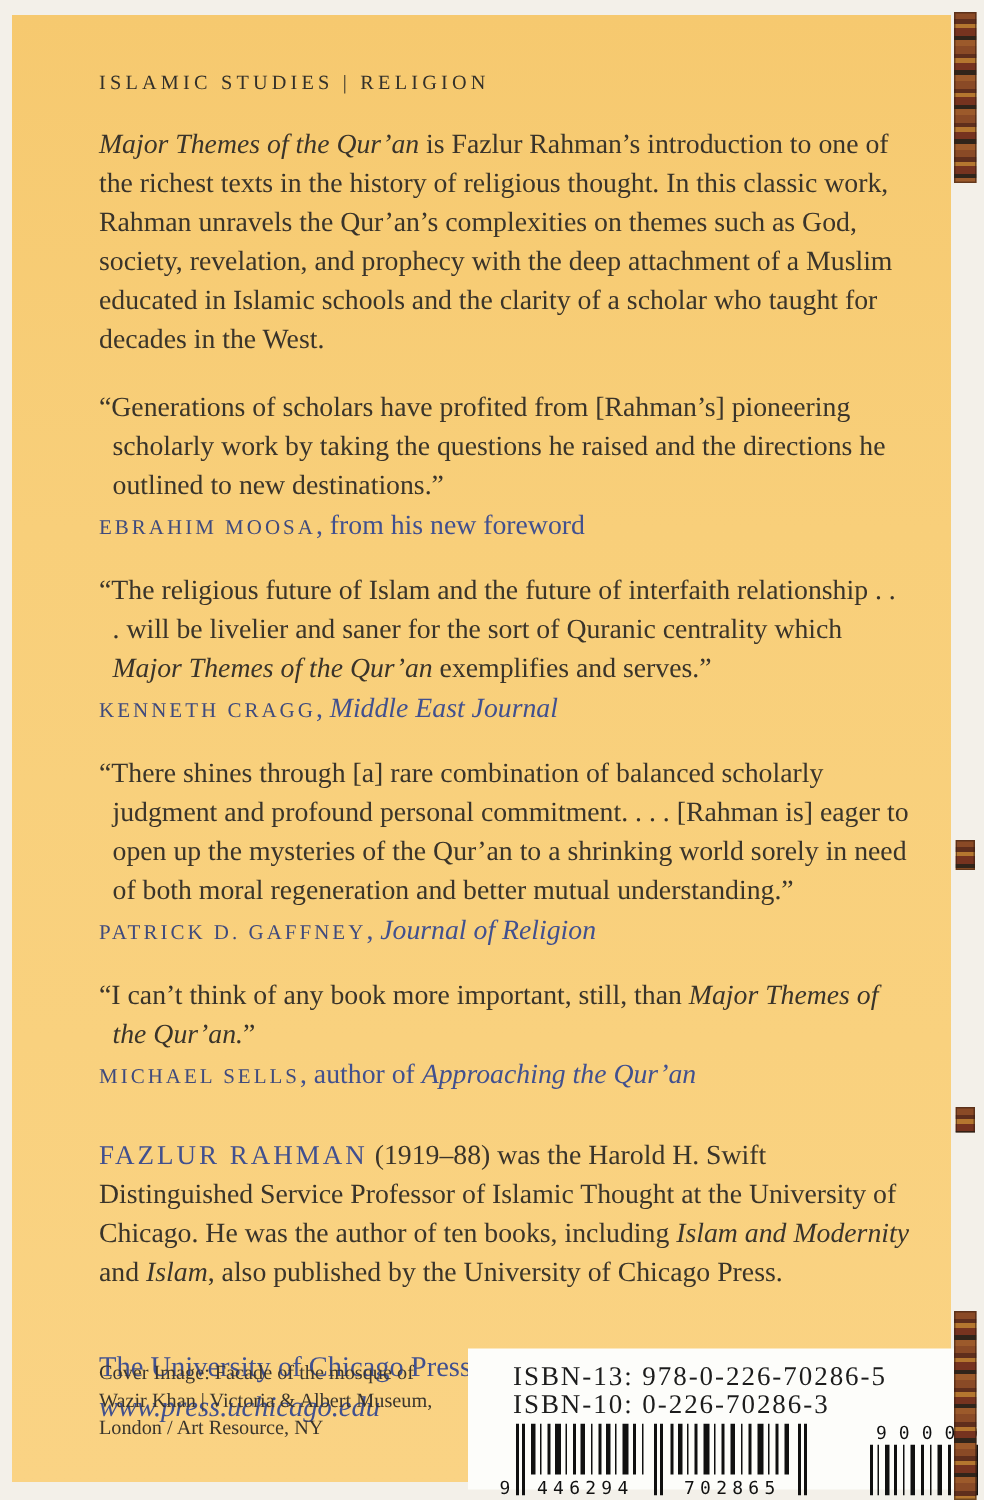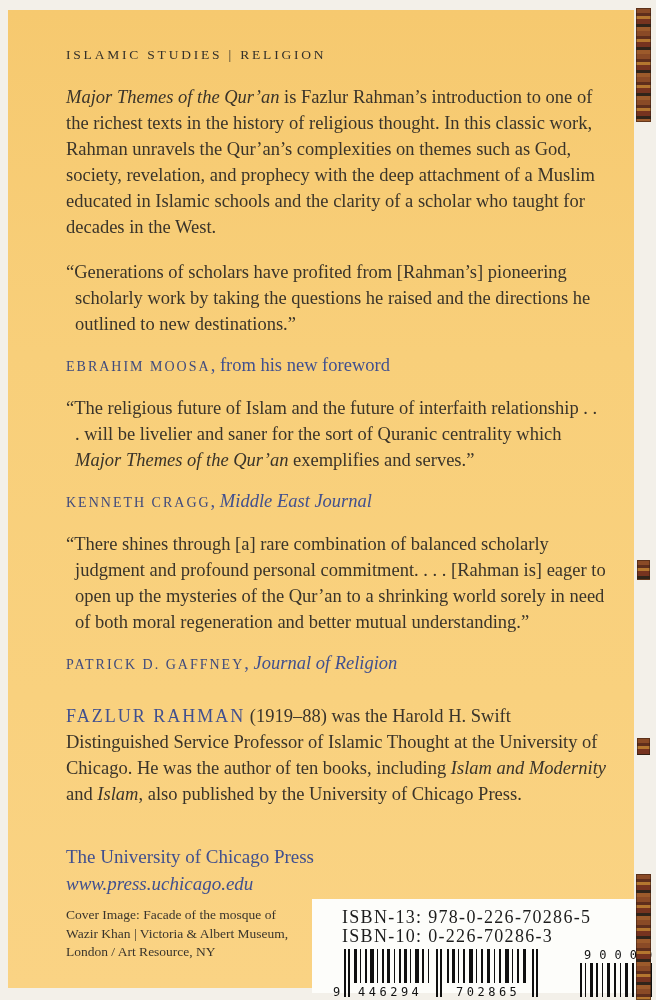--- a/index.html
+++ b/index.html
@@ -19,21 +19,21 @@
     font-size:18.5px;line-height:26px;
   }
   .category{
     padding-top:37px;
     font-size:13.5px;letter-spacing:2.8px;line-height:16px;
     color:#33302a;
   }
   .intro{margin-top:21px;}
   .quote-block{margin-top:15px;}
   .quote{padding-left:9px;text-indent:-9px;}
-  .attr{margin-top:15px;}
+  .attr{margin-top:1px;}
   .attr-name{
     font-size:14px;letter-spacing:2px;color:#3f4a7d;
   }
   .attr-rest{color:#41508f;}
   .it{font-style:italic;}
   .sc-name{
     font-size:18px;letter-spacing:2px;color:#41508f;
   }
   .bio{margin-top:25px;}
   .publisher{margin-top:36px;color:#41508f;font-size:19px;line-height:27px;}
@@ -99,20 +99,24 @@
     <div class="quote-block">
       <div class="quote"><span>“The religious future of Islam and the future of interfaith relationship . . . will be livelier and saner for the sort of Quranic centrality which </span><span class="it">Major Themes of the Qur’an</span><span> exemplifies and serves.”</span></div>
       <div class="attr"><span class="attr-name">KENNETH CRAGG</span><span class="attr-rest"><span>, </span><span class="it">Middle East Journal</span></span></div>
     </div>
 
     <div class="quote-block">
       <div class="quote"><span>“There shines through [a] rare combination of balanced scholarly judgment and profound personal commitment. . . . [Rahman is] eager to open up the mysteries of the Qur’an to a shrinking world sorely in need of both moral regeneration and better mutual understanding.”</span></div>
       <div class="attr"><span class="attr-name">PATRICK D. GAFFNEY</span><span class="attr-rest"><span>, </span><span class="it">Journal of Religion</span></span></div>
     </div>
 
+    <div class="quote-block">
+      <div class="quote"><span>“I can’t think of any book more important, still, than </span><span class="it">Major Themes of the Qur’an.</span><span>”</span></div>
+      <div class="attr"><span class="attr-name">MICHAEL SELLS</span><span class="attr-rest"><span>, author of </span><span class="it">Approaching the Qur’an</span></span></div>
+    </div>
 
     <p class="bio"><span class="sc-name">FAZLUR RAHMAN</span><span> (1919–88) was the Harold H. Swift Distinguished Service Professor of Islamic Thought at the University of Chicago. He was the author of ten books, including </span><span class="it">Islam and Modernity</span><span> and </span><span class="it">Islam</span><span>, also published by the University of Chicago Press.</span></p>
 
     <div class="publisher">
       <div>The University of Chicago Press</div>
       <div class="url">www.press.uchicago.edu</div>
     </div>
 
     <div class="credit">
       <div>Cover Image: Facade of the mosque of</div>

